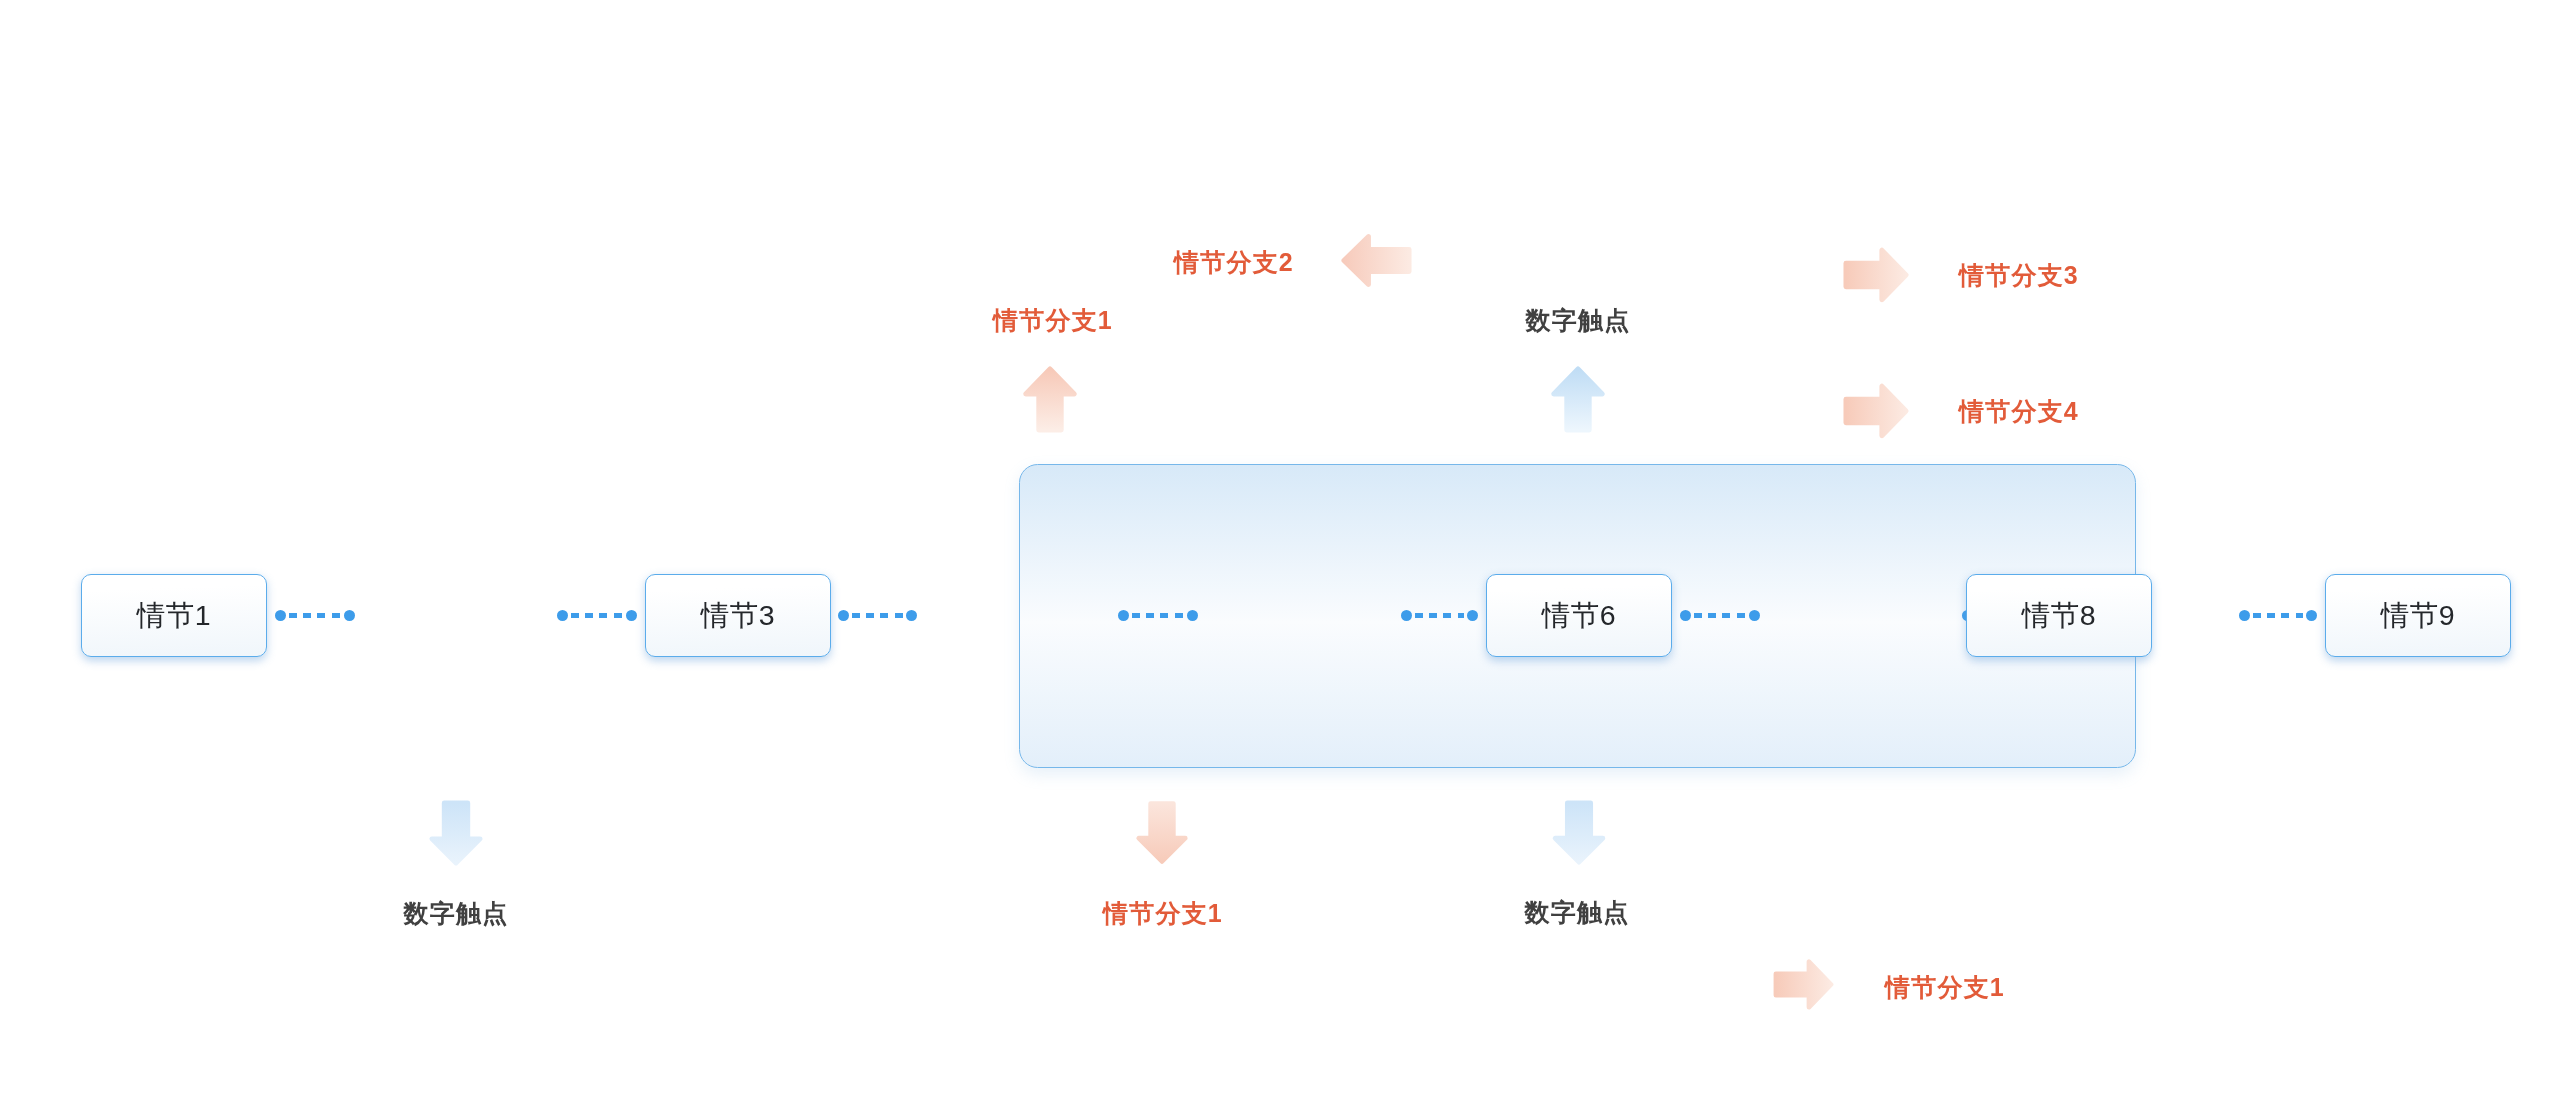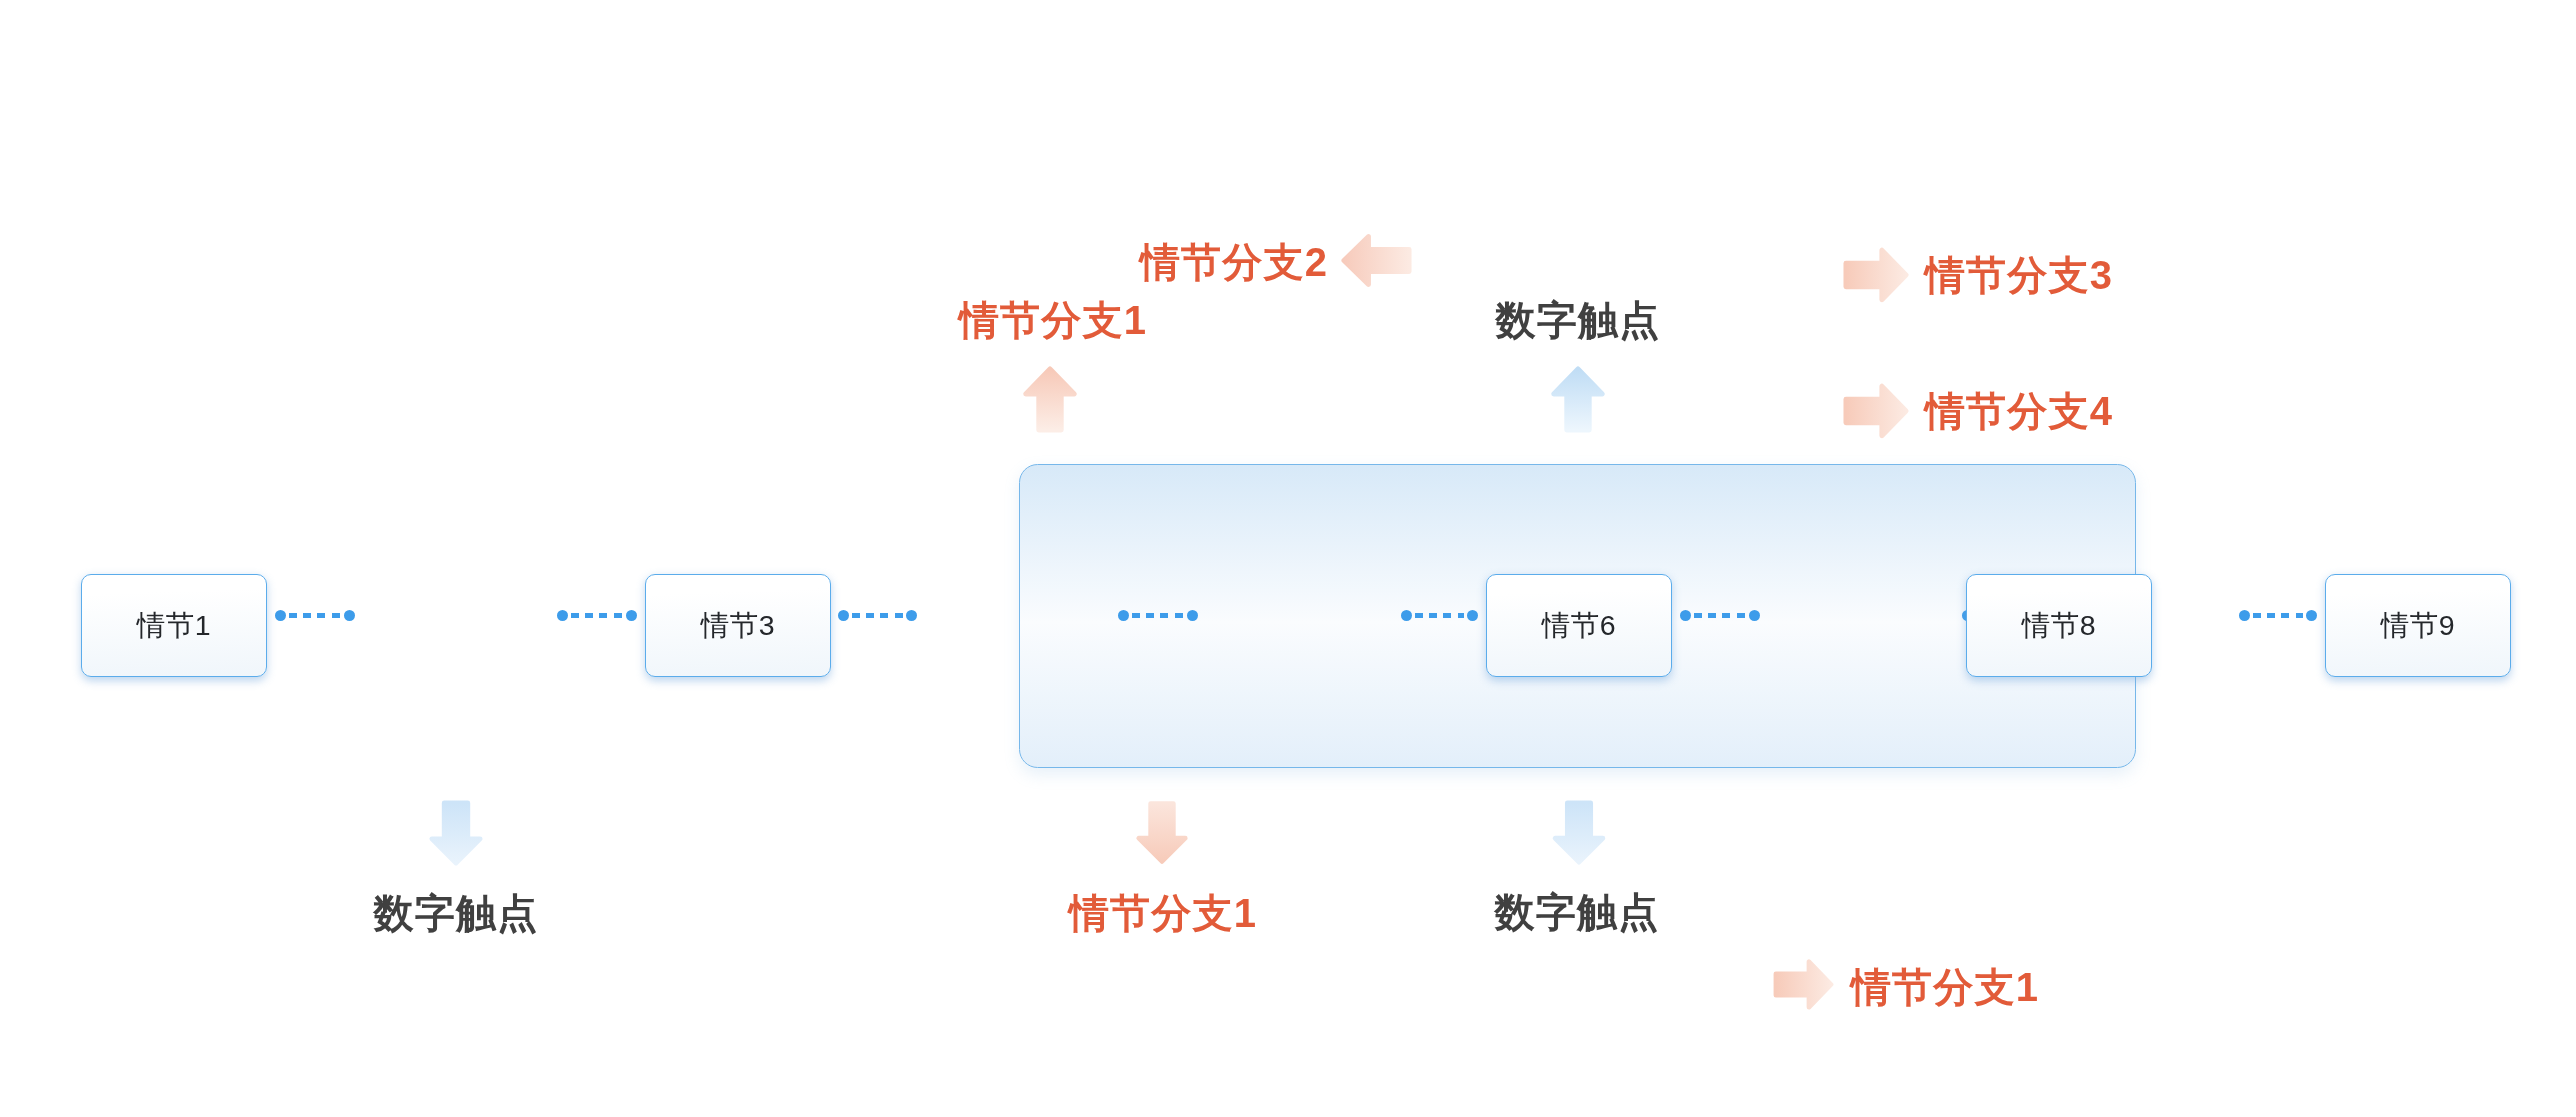--- a/index.html
+++ b/index.html
@@ -16,21 +16,21 @@
     left:1019px;top:464px;width:1117px;height:304px;
     box-sizing:border-box;
     border:1.9px solid #76B7EA;
     border-radius:18.6px;
     background:linear-gradient(180deg,#D7E9F8 0%,#FAFCFE 52%,#E3EFFA 100%);
     box-shadow:0 6.2px 15px rgba(130,175,220,0.18);
   }
   
   .node{
     position:absolute;
-    top:574px;width:186px;height:103px;
+    top:574px;width:186px;height:83px;
     box-sizing:border-box;
     border:1.9px solid #5BACEB;
     border-radius:10px;
     background:linear-gradient(178deg,#FFFFFF 18%,#F0F6FB 100%);
     box-shadow:0 3.7px 8.7px rgba(110,165,220,0.45);
     display:flex;align-items:center;justify-content:center;
   }
   .node span{
     font-size:28.5px;font-weight:500;color:#24272B;letter-spacing:0.6px;
   }
@@ -44,21 +44,21 @@
     background:#3D9CEA;flex:0 0 auto;
   }
   .connector .dash{
     flex:1;height:4.3px;margin:0 3.1px;
     background:repeating-linear-gradient(90deg,#3D9CEA 0 8px,transparent 8px 14.2px);
   }
   
   .anno{
     position:absolute;
     transform:translate(-50%,-50%);
-    font-size:40px;font-weight:600;white-space:nowrap;letter-spacing:1.2px;
+    font-size:25px;font-weight:600;white-space:nowrap;letter-spacing:1.2px;
   }
   .anno.orange{color:#E25B39;}
   .anno.blue{color:#404040;}
   .arrow{position:absolute;}
   .defs{position:absolute;width:0;height:0;}
 </style>
 </head>
 <body>
 
 <div class="stage">

